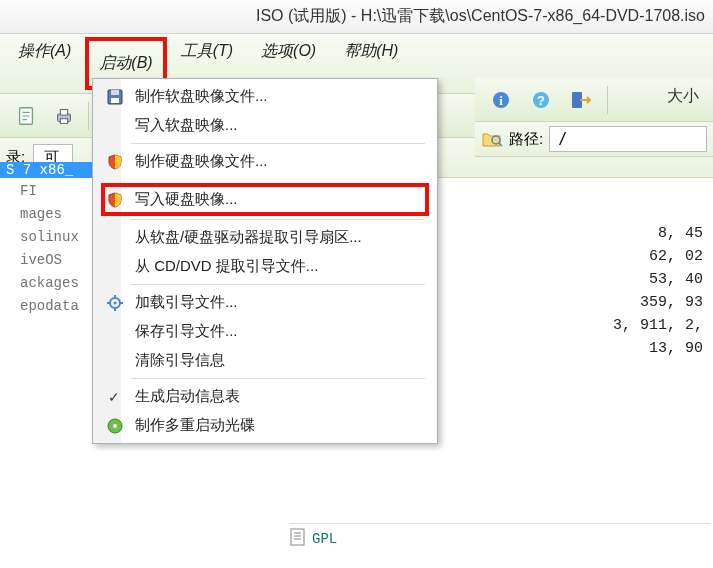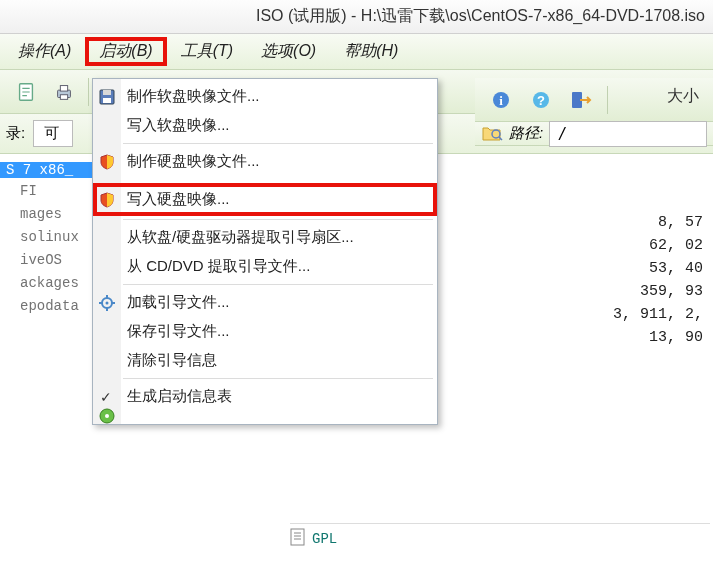--- a/index.html
+++ b/index.html
@@ -28,21 +28,21 @@
       font-size: 16px;
     }
     .menu-item {
       padding: 4px 14px;
       cursor: pointer;
       color: #222;
       font-style: italic;
     }
     .menu-item.highlighted {
       border: 4px solid #e8120a;
-      padding: 0px 10px;
+      padding: 12px 10px;
     }
     .toolbar {
       background: linear-gradient(to bottom, #f5f9f0, #e2eed4);
       border-bottom: 1px solid #c8d8b8;
       display: flex;
       align-items: center;
       padding: 6px 8px;
       height: 44px;
       gap: 2px;
     }
@@ -96,21 +96,21 @@
       padding: 0 6px;
     }
     .dropdown-menu {
       position: absolute;
       left: 92px;
       top: 78px;
       width: 346px;
       background: linear-gradient(to right, #f2f2f2 0px, #f2f2f2 28px, #fff 28px, #fff 100%);
       border: 1px solid #a8b4c0;
       box-shadow: 3px 3px 6px rgba(0,0,0,0.25);
-      padding: 3px 0;
+      padding: 3px 8px;
       z-index: 100;
     }
     .dd-item {
       display: flex;
       align-items: center;
       padding: 5px 8px 5px 34px;
       font-size: 15px;
       color: #222;
       cursor: pointer;
       position: relative;
@@ -155,24 +155,23 @@
       padding: 6px 8px;
       height: 44px;
       gap: 4px;
     }
     .right-path-row {
       background: linear-gradient(to bottom, #f5f9f0, #e8f2dc);
       border-bottom: 1px solid #c8d8b8;
       display: flex;
       align-items: center;
       padding: 4px 6px;
-      height: 24px;
+      height: 35px;
       font-size: 15px;
       gap: 6px;
-      font-style: italic;
     }
     .path-input {
       border: 1px solid #bbb;
       background: #fff;
       padding: 3px 8px;
       flex: 1;
       font-family: monospace;
     }
     .right-listing {
       padding: 6px 10px;
@@ -319,20 +318,21 @@
     <span class="dd-check">✓</span>
     <span>生成启动信息表</span>
   </div>
   <div class="dd-item">
     <span class="dd-icon">
       <svg width="16" height="16" viewBox="0 0 16 16">
           <circle cx="8" cy="8" r="7" fill="#6ac048" stroke="#388020"></circle>
           <circle cx="8" cy="8" r="2" fill="#fff"></circle>
         </svg>
     </span>
+    <span>制作多重启动光碟</span>
   </div>
 </div>
 
 <div class="right-area">
   <div class="right-toolbar">
     <div class="tool-btn">
       <svg width="20" height="20" viewBox="0 0 20 20">
           <circle cx="10" cy="10" r="8" fill="#4a88d8"></circle>
           <text x="10" y="15" text-anchor="middle" fill="#fff" font-size="13" font-weight="bold" font-family="serif">i</text>
         </svg>
@@ -357,21 +357,21 @@
           <path d="M2 6h5l2 2h10v10H2z" fill="#f8d878" stroke="#c8a030"></path>
           <circle cx="15" cy="12" r="4" fill="none" stroke="#6080c0" stroke-width="1.5"></circle>
           <line x1="18" y1="15" x2="21" y2="18" stroke="#6080c0" stroke-width="1.5"></line>
         </svg>
     </span>
     <span>路径:</span>
     <span class="path-input">/</span>
   </div>
   <div class="right-listing">
     <div style="height:56px"></div>
-    <div>8, 57</div>
+    <div>8, 45</div>
     <div>62, 02</div>
     <div>53, 40</div>
     <div>359, 93</div>
     <div>3, 911, 2,</div>
     <div>13, 90</div>
   </div>
 </div>
 
 <div class="size-label">大小</div>
 

